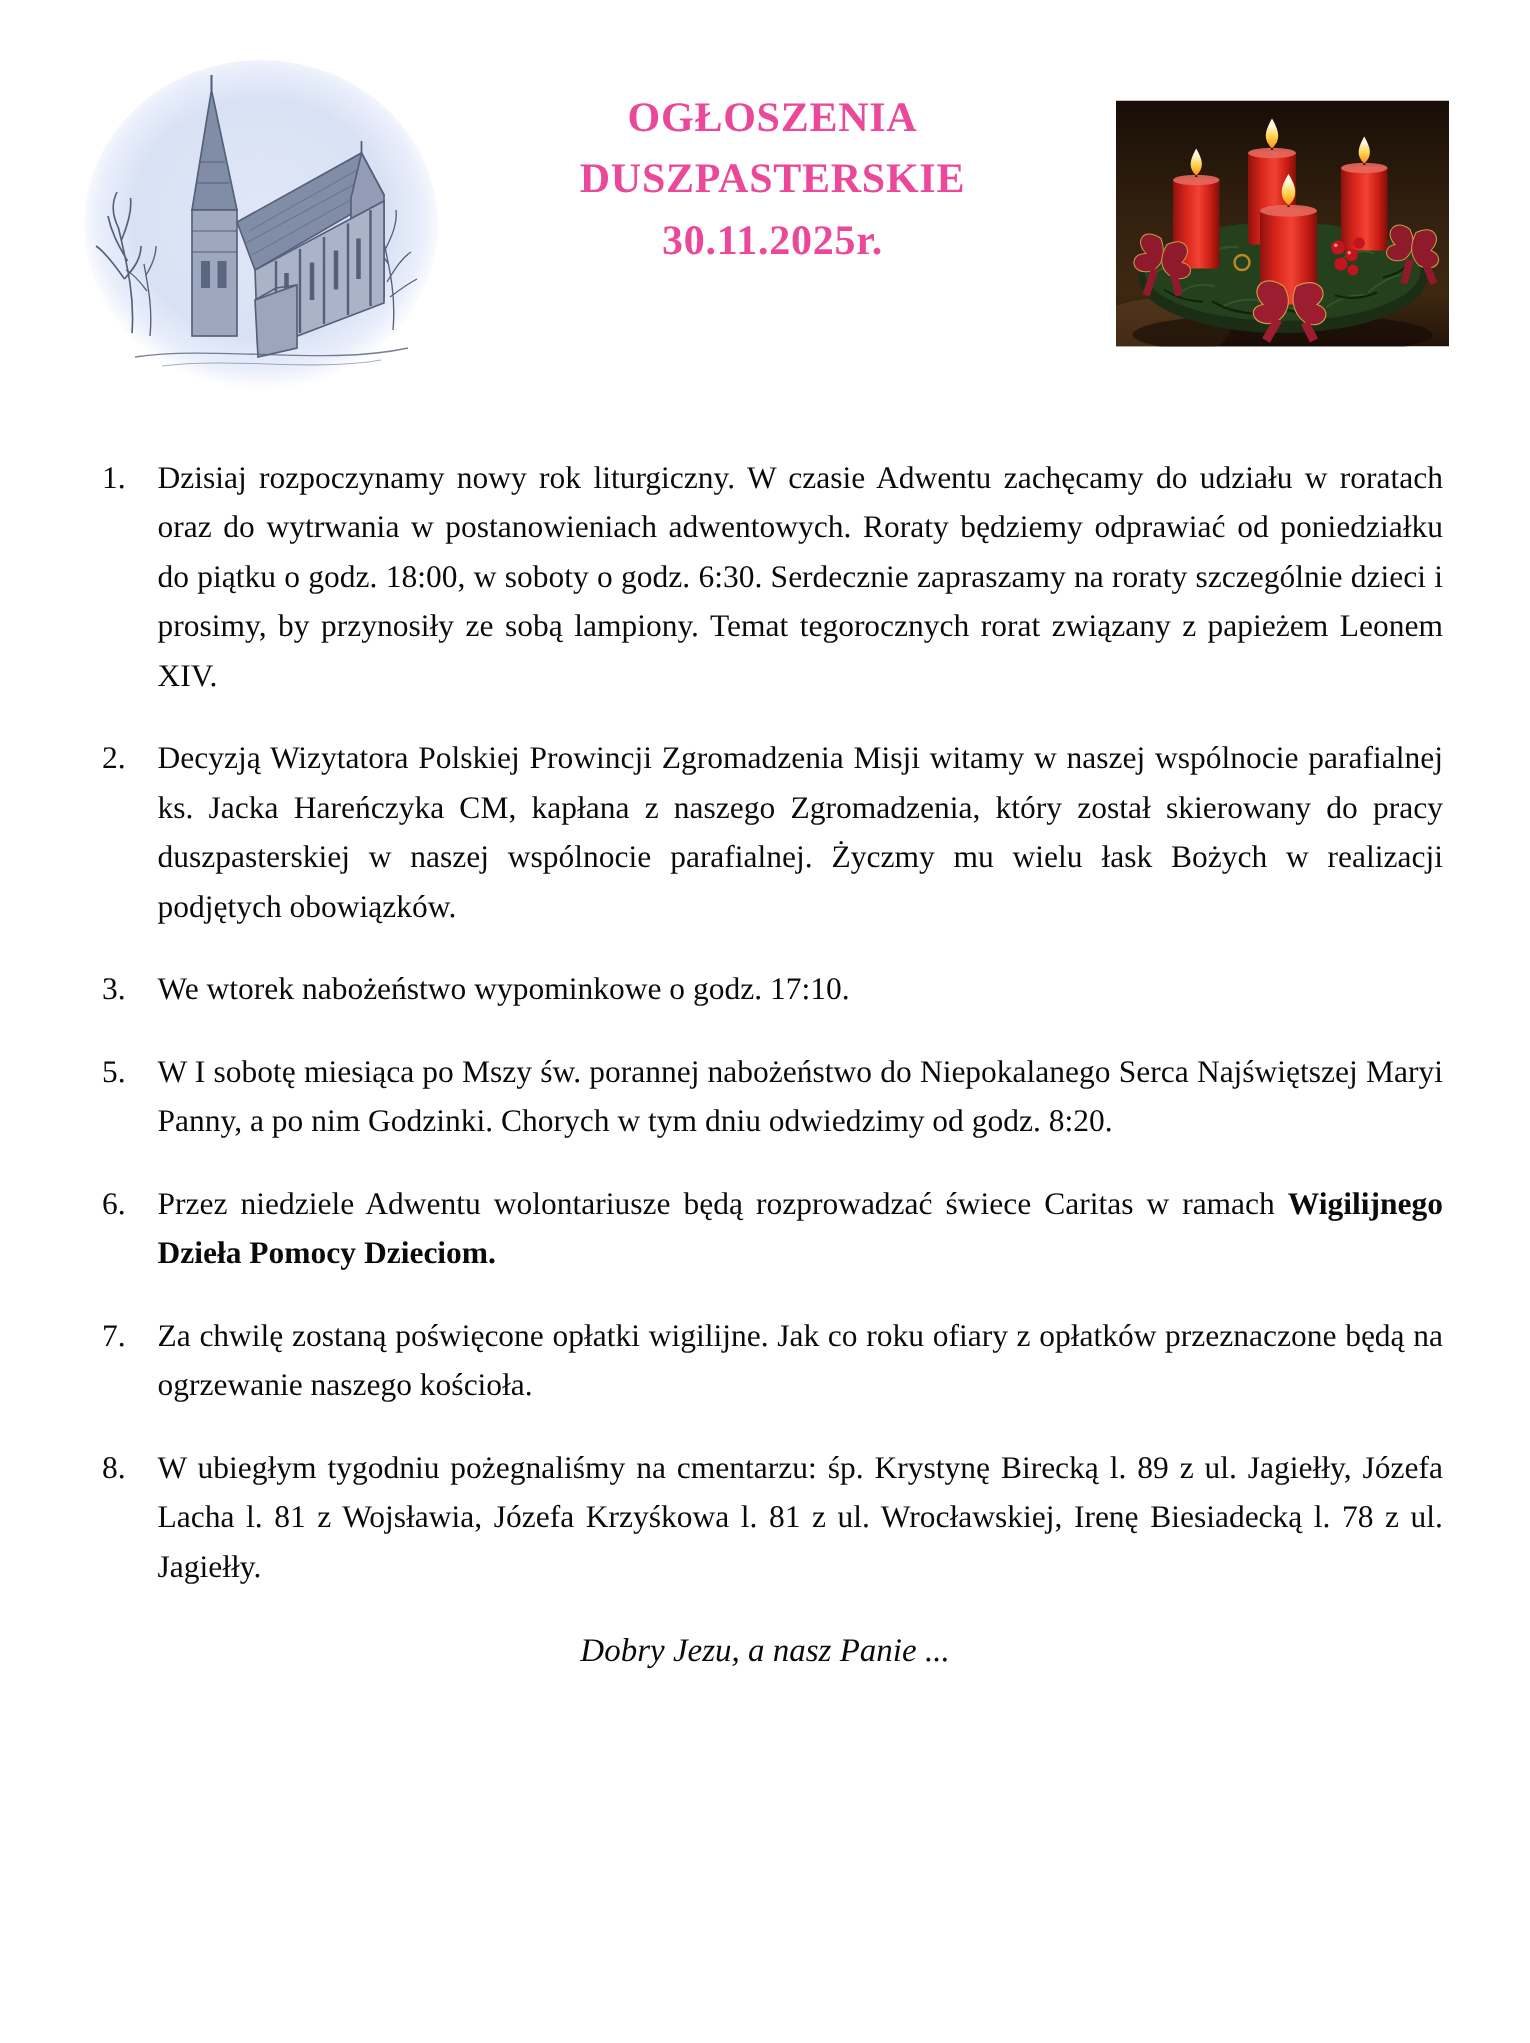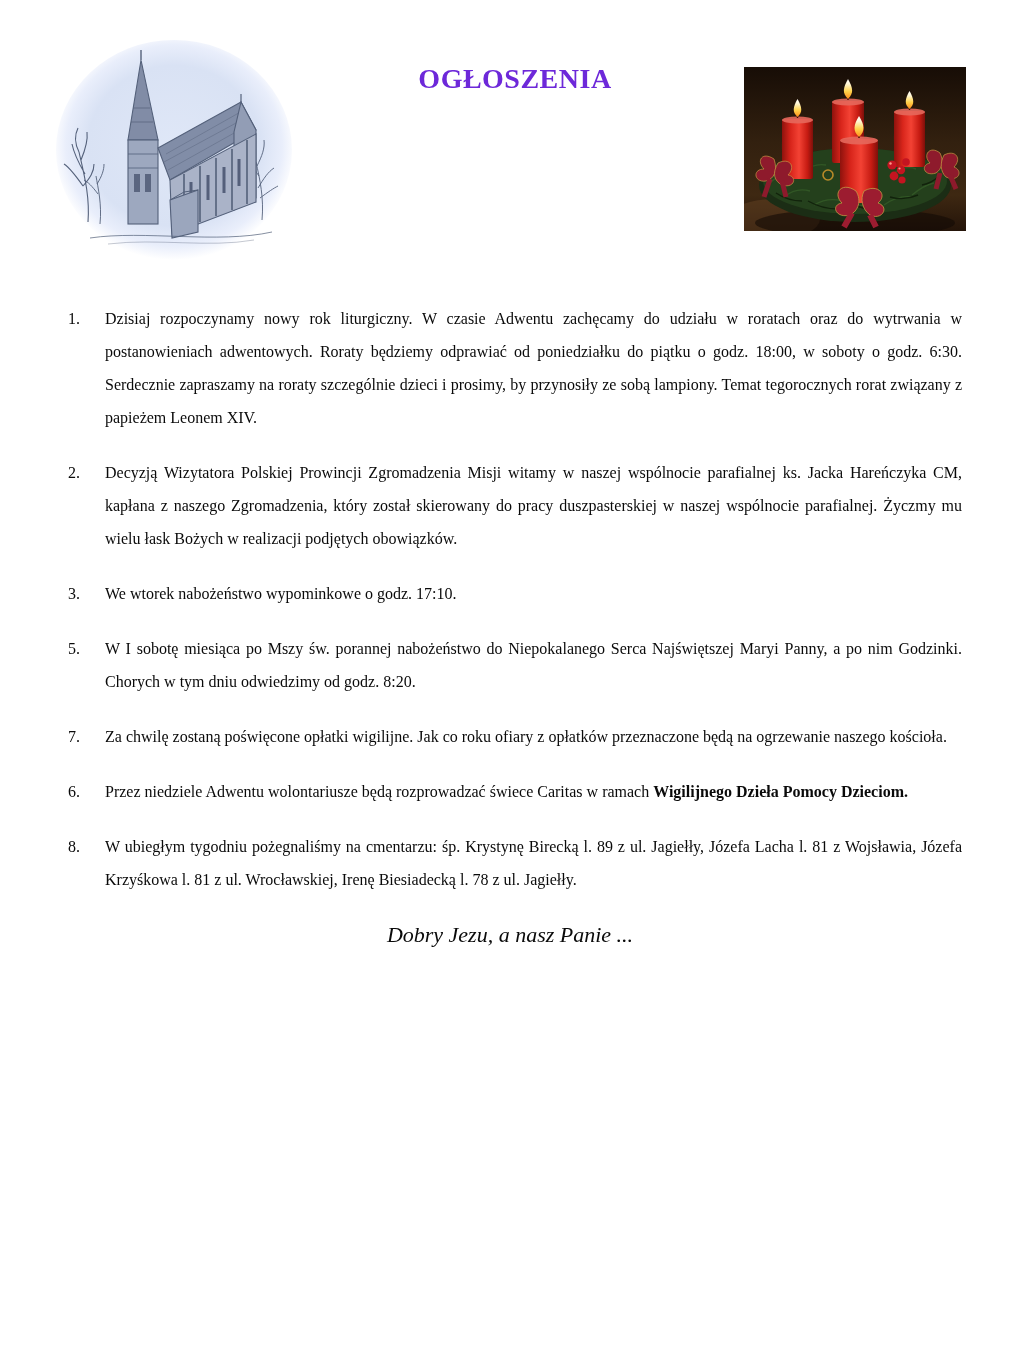--- a/index.html
+++ b/index.html
@@ -18,39 +18,39 @@
   .church-wrap {
     position: absolute; left: 48px; top: 36px;
     width: 252px; height: 232px;
   }
   .title-block {
     position: absolute; left: 308px; top: 58px; width: 414px;
     text-align: center;
     font-weight: bold;
     font-size: 28px;
     line-height: 41px;
-    color: #6d28d9;
+    color: #ec4899;
     letter-spacing: 0.5px;
   }
   .wreath-wrap {
     position: absolute; left: 744px; top: 67px;
     width: 222px; height: 164px;
   }
   .church-wrap svg, .wreath-wrap svg { display: block; width: 100%; height: 100%; }
 
   
   ol.items {
     list-style: none;
     margin: 2px 0 0 0;
     padding: 0 58px 0 68px;
   }
   ol.items li {
     position: relative;
     padding-left: 37px;
-    font-size: 16px;
+    font-size: 21px;
     line-height: 33px;
     text-align: justify;
     text-align-last: left;
     margin-bottom: 22px;
   }
   ol.items li::before {
     content: attr(data-num);
     position: absolute;
     left: 0;
     top: 0;
@@ -117,20 +117,22 @@
           <path d="M122,164 L136,156 L150,154" stroke-width="1"></path>
 
           <path d="M42,202 C96,194 170,208 224,196" stroke-width="0.9" opacity="0.8"></path>
           <path d="M60,208 C110,202 160,212 206,204" stroke-width="0.7" opacity="0.5"></path>
         </g>
       </svg>
     </div>
 
     <div class="title-block">
       <div>OGŁOSZENIA</div>
+      <div>DUSZPASTERSKIE</div>
+      <div>30.11.2025r.</div>
     </div>
 
     <div class="wreath-wrap">
       <svg viewBox="0 0 222 164" xmlns="http://www.w3.org/2000/svg">
         <defs>
           <linearGradient id="bgw" x1="0" y1="0" x2="0" y2="1">
             <stop offset="0%" stop-color="#170d06"></stop>
             <stop offset="45%" stop-color="#32200f"></stop>
             <stop offset="78%" stop-color="#3e2812"></stop>
             <stop offset="100%" stop-color="#241409"></stop>
@@ -229,20 +231,20 @@
       </svg>
     </div>
 
   </header>
 
   <ol class="items">
       <li data-num="1."><span>Dzisiaj rozpoczynamy nowy rok liturgiczny. W czasie Adwentu zachęcamy do udziału w roratach oraz do wytrwania w postanowieniach adwentowych. Roraty będziemy odprawiać od poniedziałku do piątku o godz. 18:00, w soboty o godz. 6:30. Serdecznie zapraszamy na roraty szczególnie dzieci i prosimy, by przynosiły ze sobą lampiony. Temat tegorocznych rorat związany z papieżem Leonem XIV.</span></li>
       <li data-num="2."><span>Decyzją Wizytatora Polskiej Prowincji Zgromadzenia Misji witamy w naszej wspólnocie parafialnej ks. Jacka Hareńczyka CM, kapłana z naszego Zgromadzenia, który został skierowany do pracy duszpasterskiej w naszej wspólnocie parafialnej. Życzmy mu wielu łask Bożych w realizacji podjętych obowiązków.</span></li>
       <li data-num="3."><span>We wtorek nabożeństwo wypominkowe o godz. 17:10.</span></li>
       <li data-num="5."><span>W I sobotę  miesiąca po Mszy św. porannej nabożeństwo do Niepokalanego Serca Najświętszej Maryi Panny, a po nim Godzinki. Chorych w tym dniu odwiedzimy od godz. 8:20.</span></li>
+      <li data-num="6."><span>Przez niedziele Adwentu wolontariusze będą rozprowadzać świece Caritas w ramach </span><b>Wigilijnego Dzieła Pomocy Dzieciom.</b></li>
       <li data-num="7."><span>Za chwilę zostaną poświęcone opłatki wigilijne. Jak co roku ofiary z opłatków przeznaczone będą na ogrzewanie naszego kościoła.</span></li>
-      <li data-num="6."><span>Przez niedziele Adwentu wolontariusze będą rozprowadzać świece Caritas w ramach </span><b>Wigilijnego Dzieła Pomocy Dzieciom.</b></li>
       <li data-num="8."><span>W ubiegłym tygodniu pożegnaliśmy na cmentarzu: śp. Krystynę Birecką l. 89 z ul. Jagiełły, Józefa Lacha l. 81 z Wojsławia, Józefa Krzyśkowa l. 81 z ul. Wrocławskiej, Irenę Biesiadecką l. 78 z ul. Jagiełły.</span></li>
     </ol>
 
   <div class="closing">Dobry Jezu, a nasz Panie ...</div>
 
 </div>
 
 </body></html>

